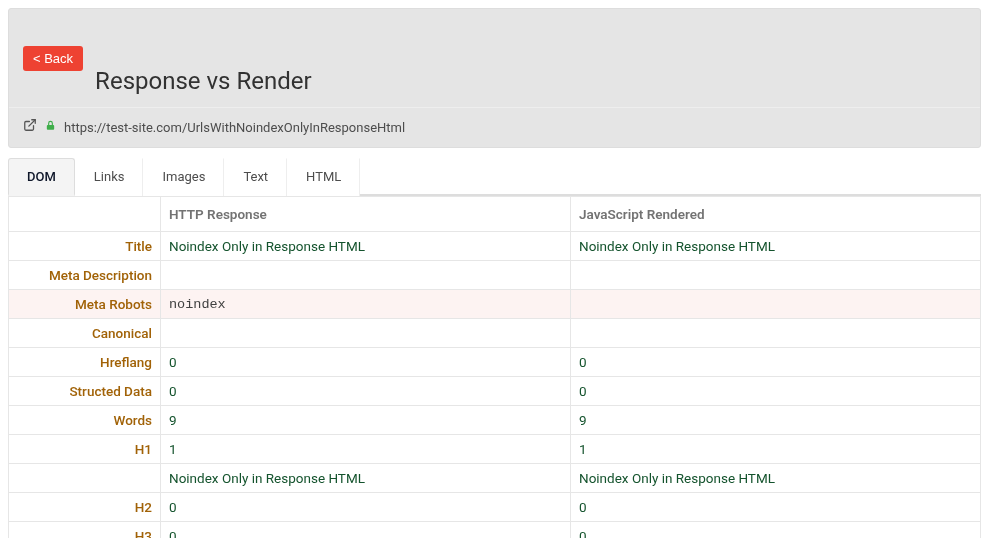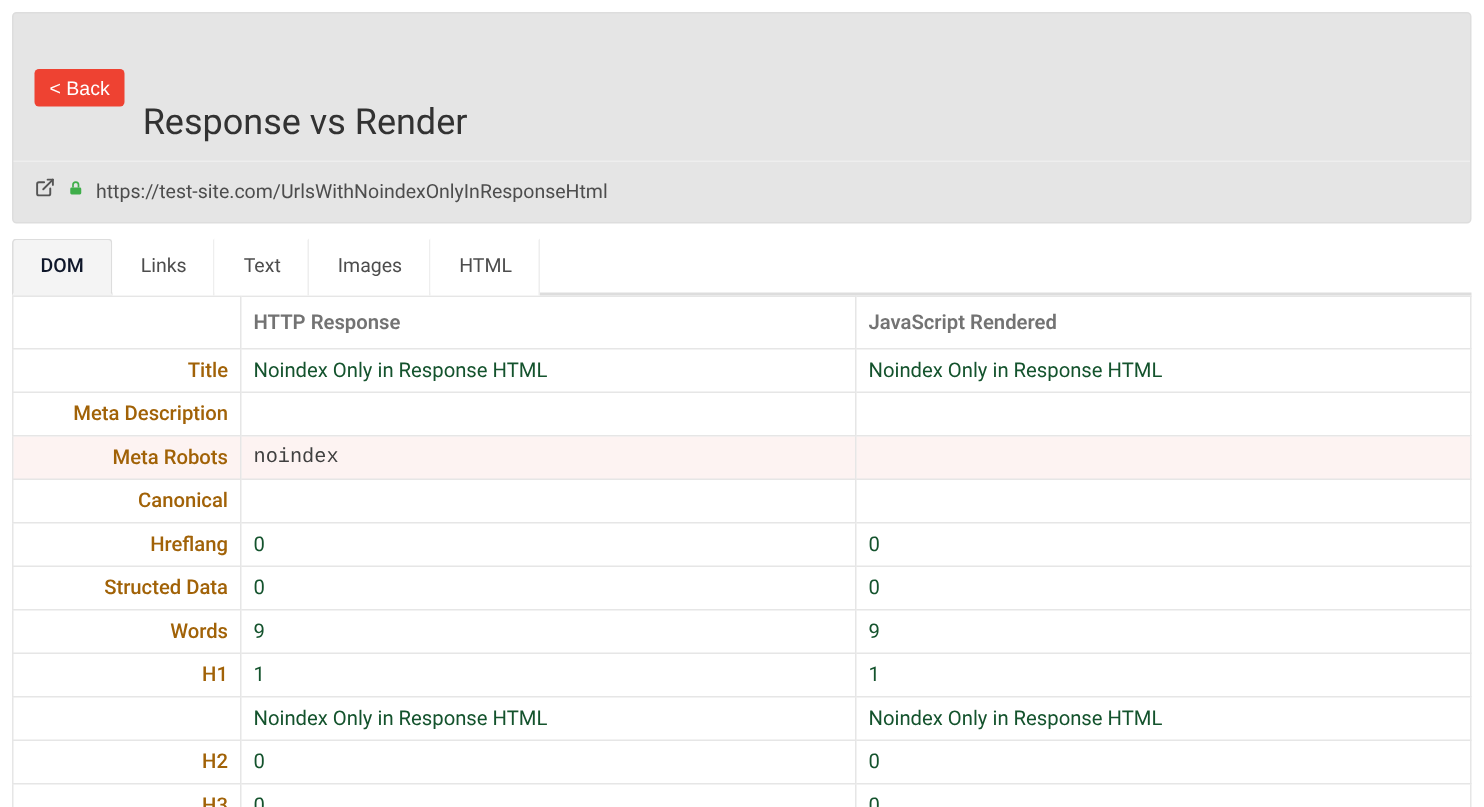--- a/index.html
+++ b/index.html
@@ -145,22 +145,22 @@
         <path d="M8 11V7a4 4 0 0 1 8 0v4" fill="none" stroke="#3fae4a" stroke-width="2.5"></path>
       </svg>
     </span>
     <span>https://test-site.com/UrlsWithNoindexOnlyInResponseHtml</span>
   </div>
 </div>
 
 <div class="tabs">
   <div class="tab active">DOM</div>
   <div class="tab">Links</div>
+  <div class="tab">Images</div>
   <div class="tab">Text</div>
-  <div class="tab">Images</div>
   <div class="tab">HTML</div>
 </div>
 
 <table>
   <thead>
     <tr>
       <th class="label-col"></th>
       <th>HTTP Response</th>
       <th>JavaScript Rendered</th>
     </tr>

